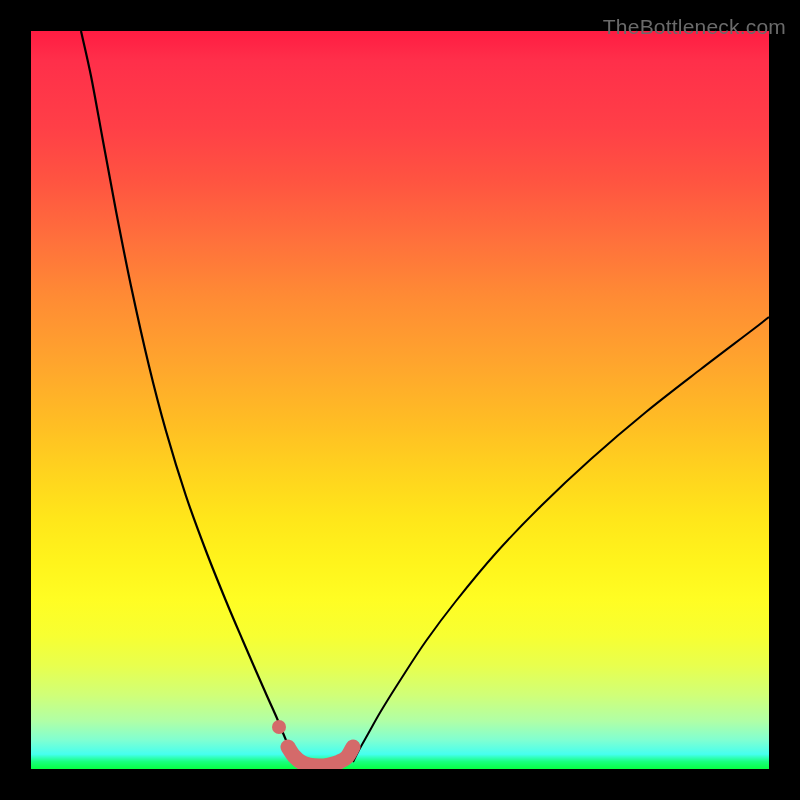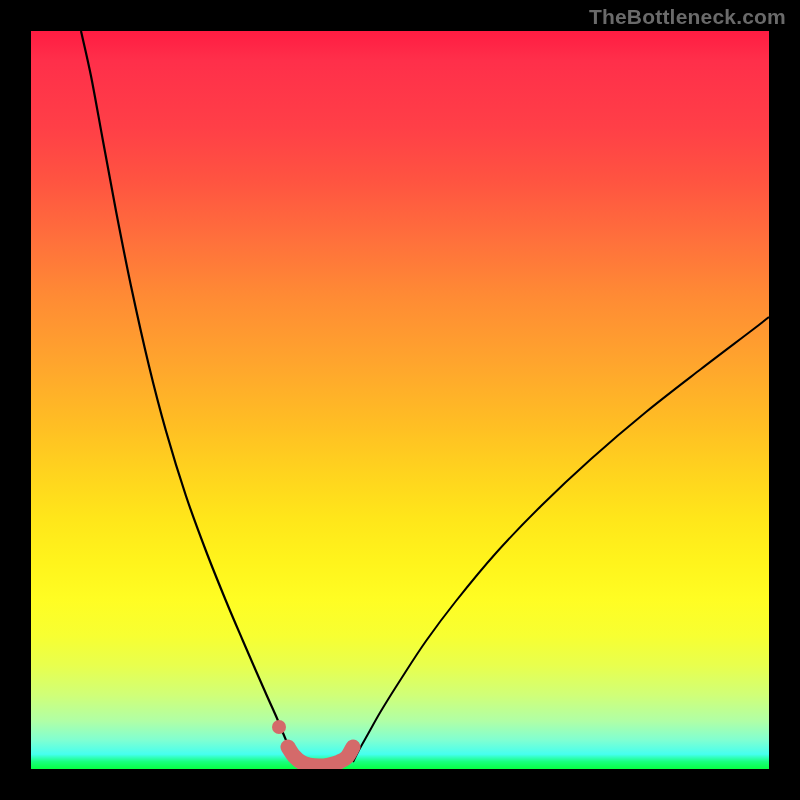--- a/index.html
+++ b/index.html
@@ -51,25 +51,25 @@
       #d0ff78 90%,
       #b0ffa6 93.5%,
       #82ffd0 96%,
       #46ffef 98%,
       #18ff7e 99%,
       #07ff43 100%
     );
   }
   .watermark {
     position: absolute;
-    top: 5px;
+    top: 15px;
     right: 14px;
     color: #6a6a6a;
     font-size: 21px;
-    font-weight: 700;
+    font-weight: 400;
     letter-spacing: 0.2px;
     z-index: 5;
   }
   svg.curve {
     position: absolute;
     left: 0;
     top: 0;
     width: 100%;
     height: 100%;
     overflow: visible;

